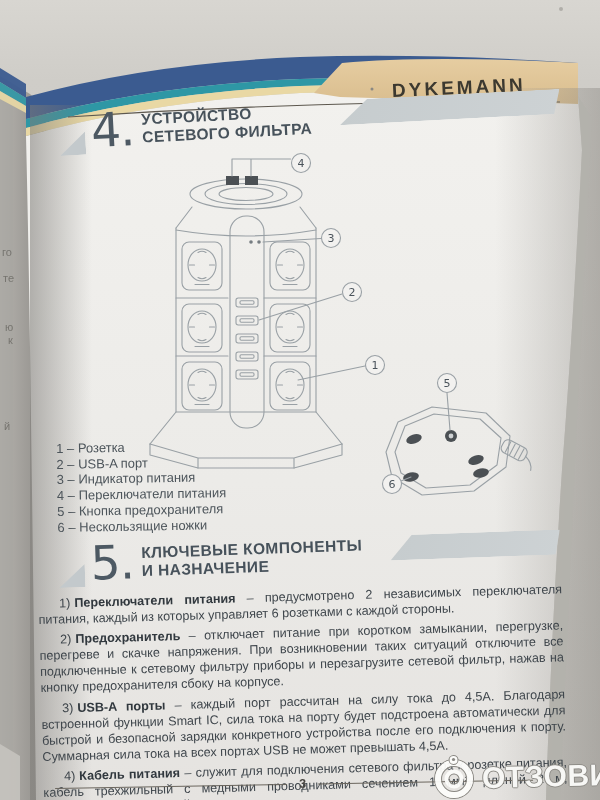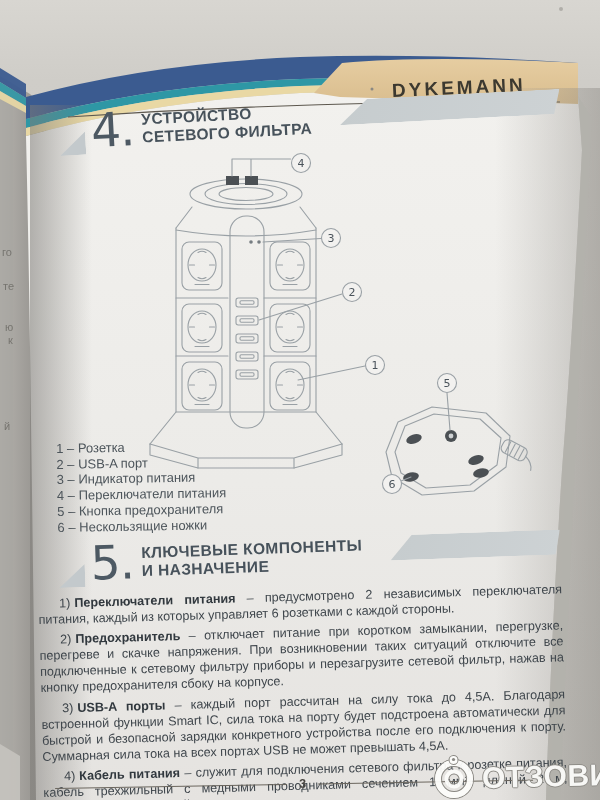--- a/index.html
+++ b/index.html
@@ -44,21 +44,21 @@
   
   .footer{position:absolute;left:55px;top:782px;width:478px;display:flex;align-items:center;
           gap:12px;z-index:3;transform:rotate(-1deg);transform-origin:left top;}
   .fline{height:1px;background:#6b665e;}
   .fl-left{width:232px;}
   .fl-right{flex:1;}
   .pnum{font-size:12.5px;font-weight:bold;color:#474440;line-height:12px;}
 
   
   .frag{position:absolute;z-index:2;font-size:11px;color:#76746f;}
-  .f0{left:2px;top:246px;}  .f1{left:3px;top:280px;}  .f2{left:5px;top:321px;}
+  .f0{left:2px;top:246px;}  .f1{left:3px;top:272px;}  .f2{left:5px;top:321px;}
   .f3{left:8px;top:334px;}  .f4{left:4px;top:420px;}
 
   
   .watermark{position:absolute;left:428px;top:751px;display:flex;align-items:center;z-index:5;
              transform:rotate(-1.5deg);}
   .wmtext{font-weight:bold;font-size:30px;letter-spacing:.5px;color:rgba(253,253,251,.95);
           margin-left:2px;white-space:nowrap;
           text-shadow:-1px 0 #8f8d88,1px 0 #8f8d88,0 -1px #8f8d88,0 1px #8f8d88;}
 </style>
 </head>

